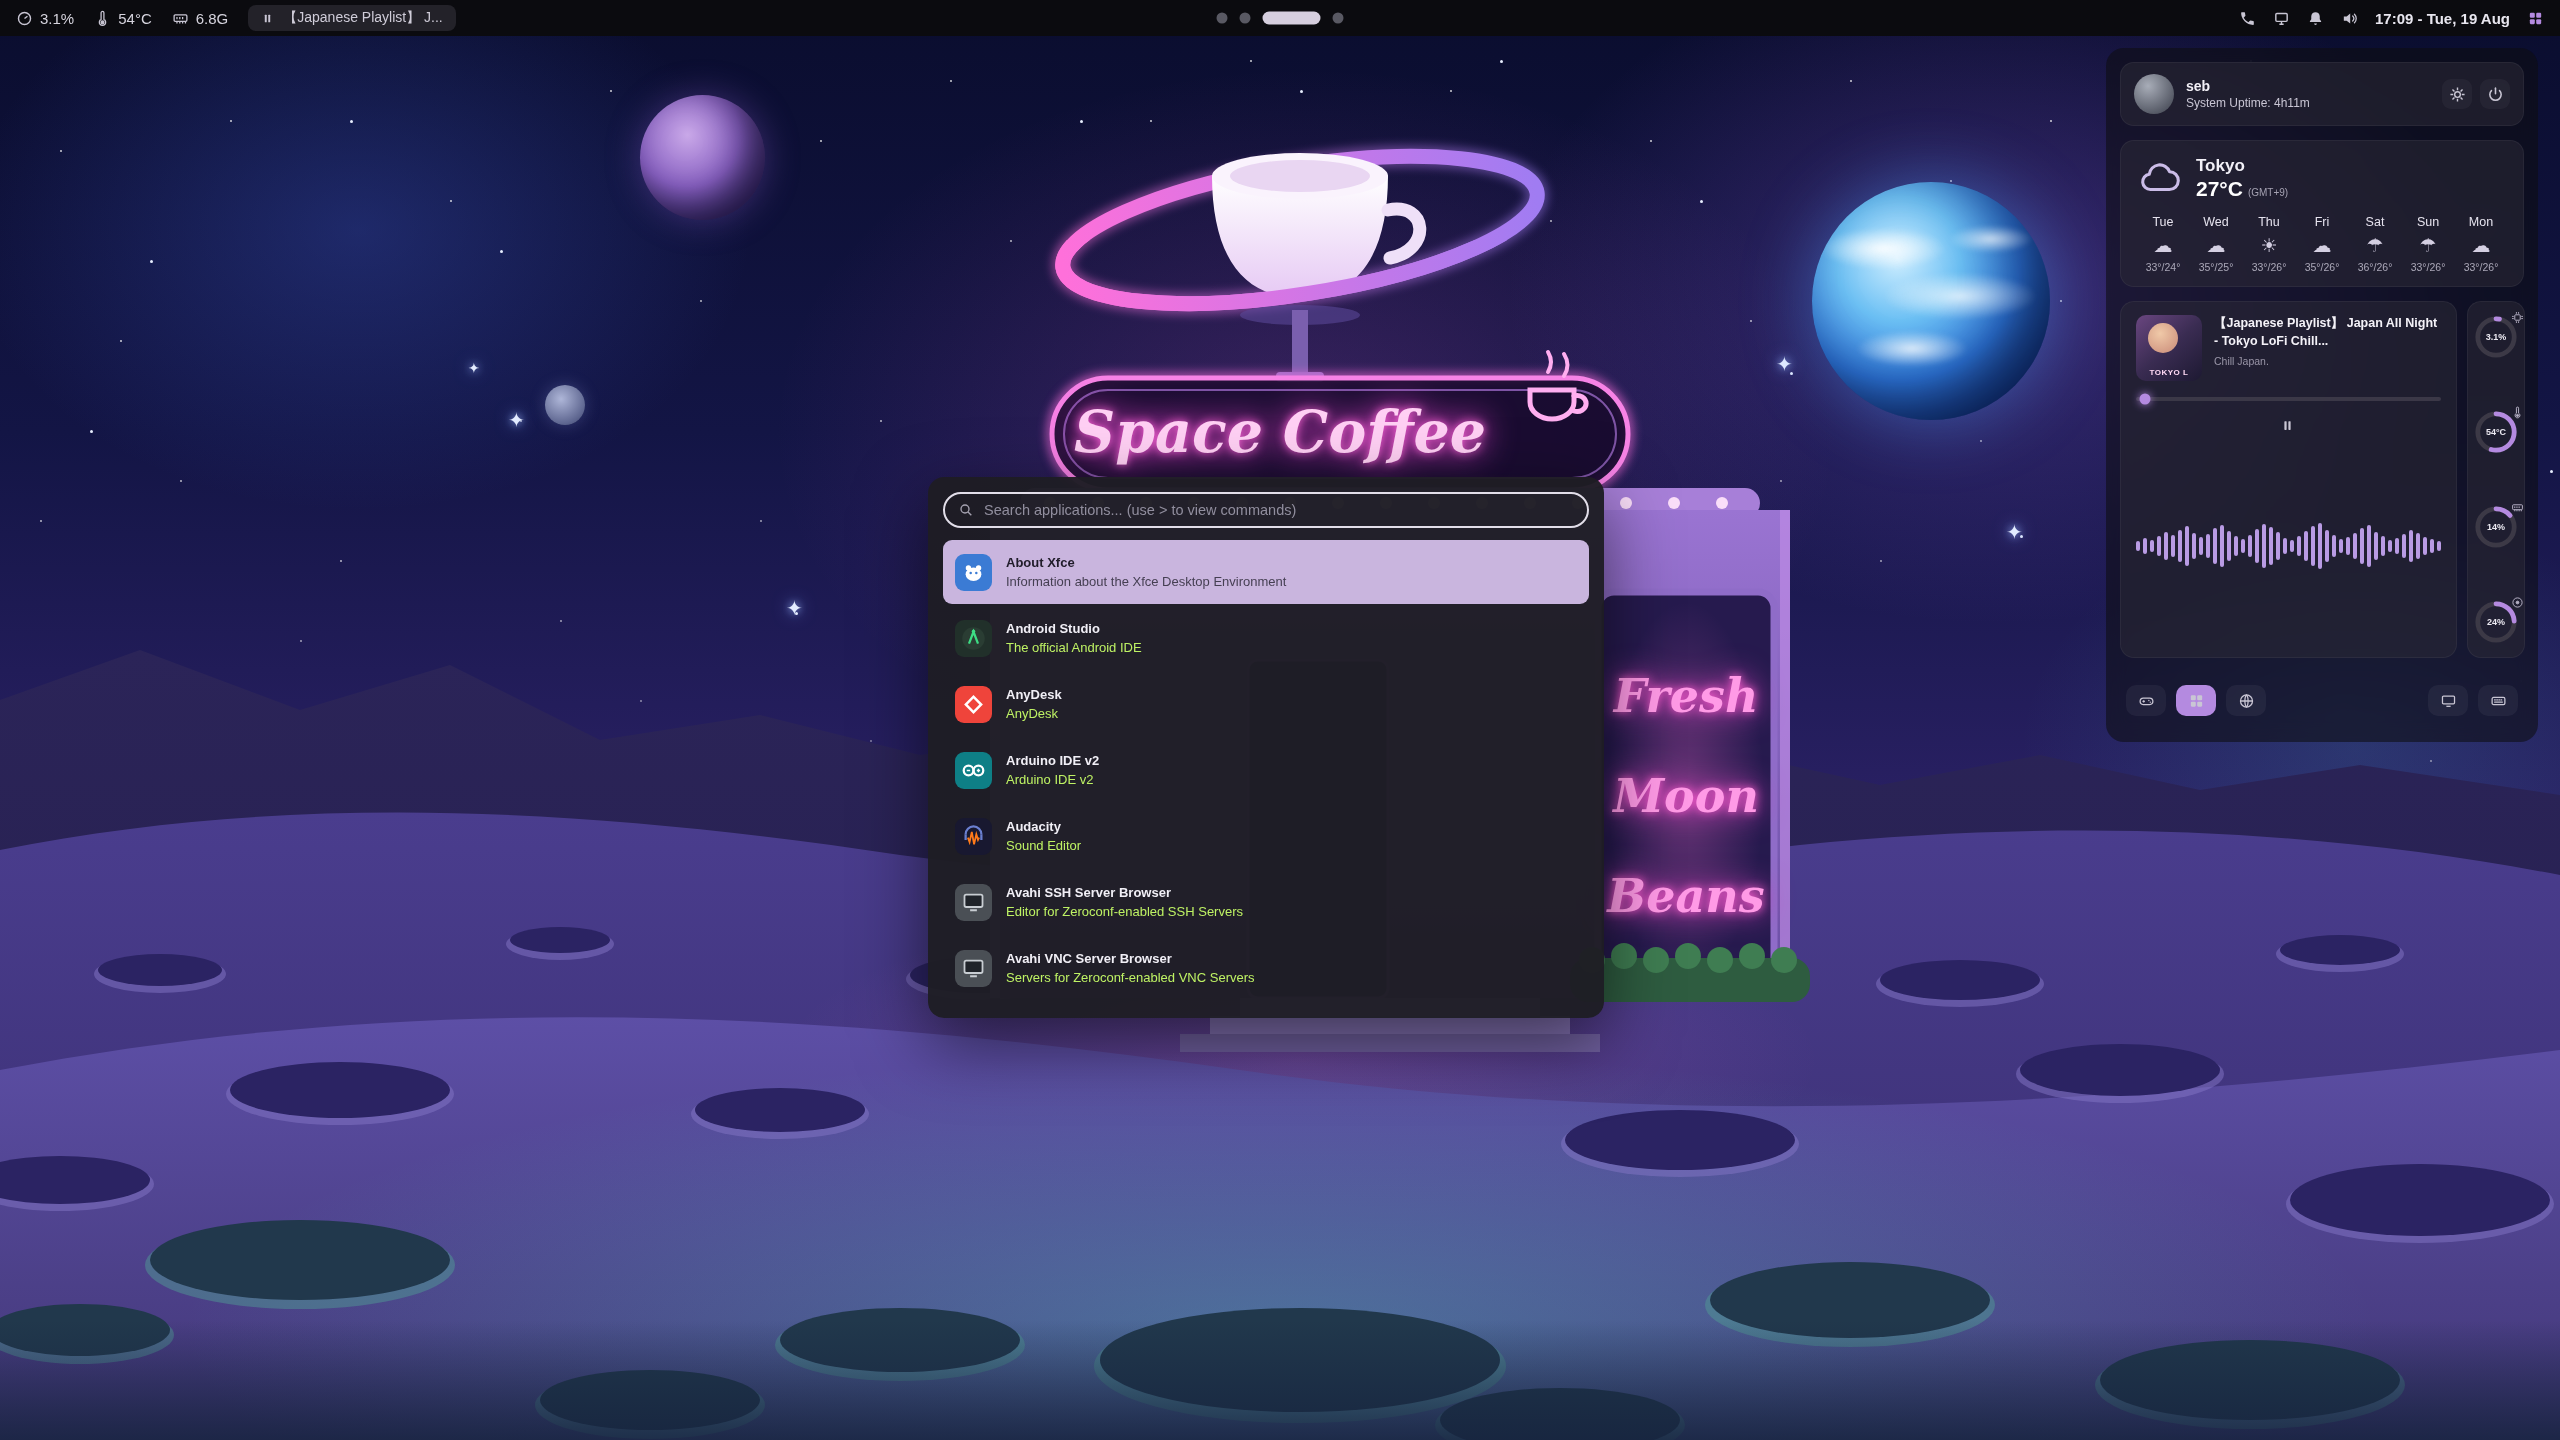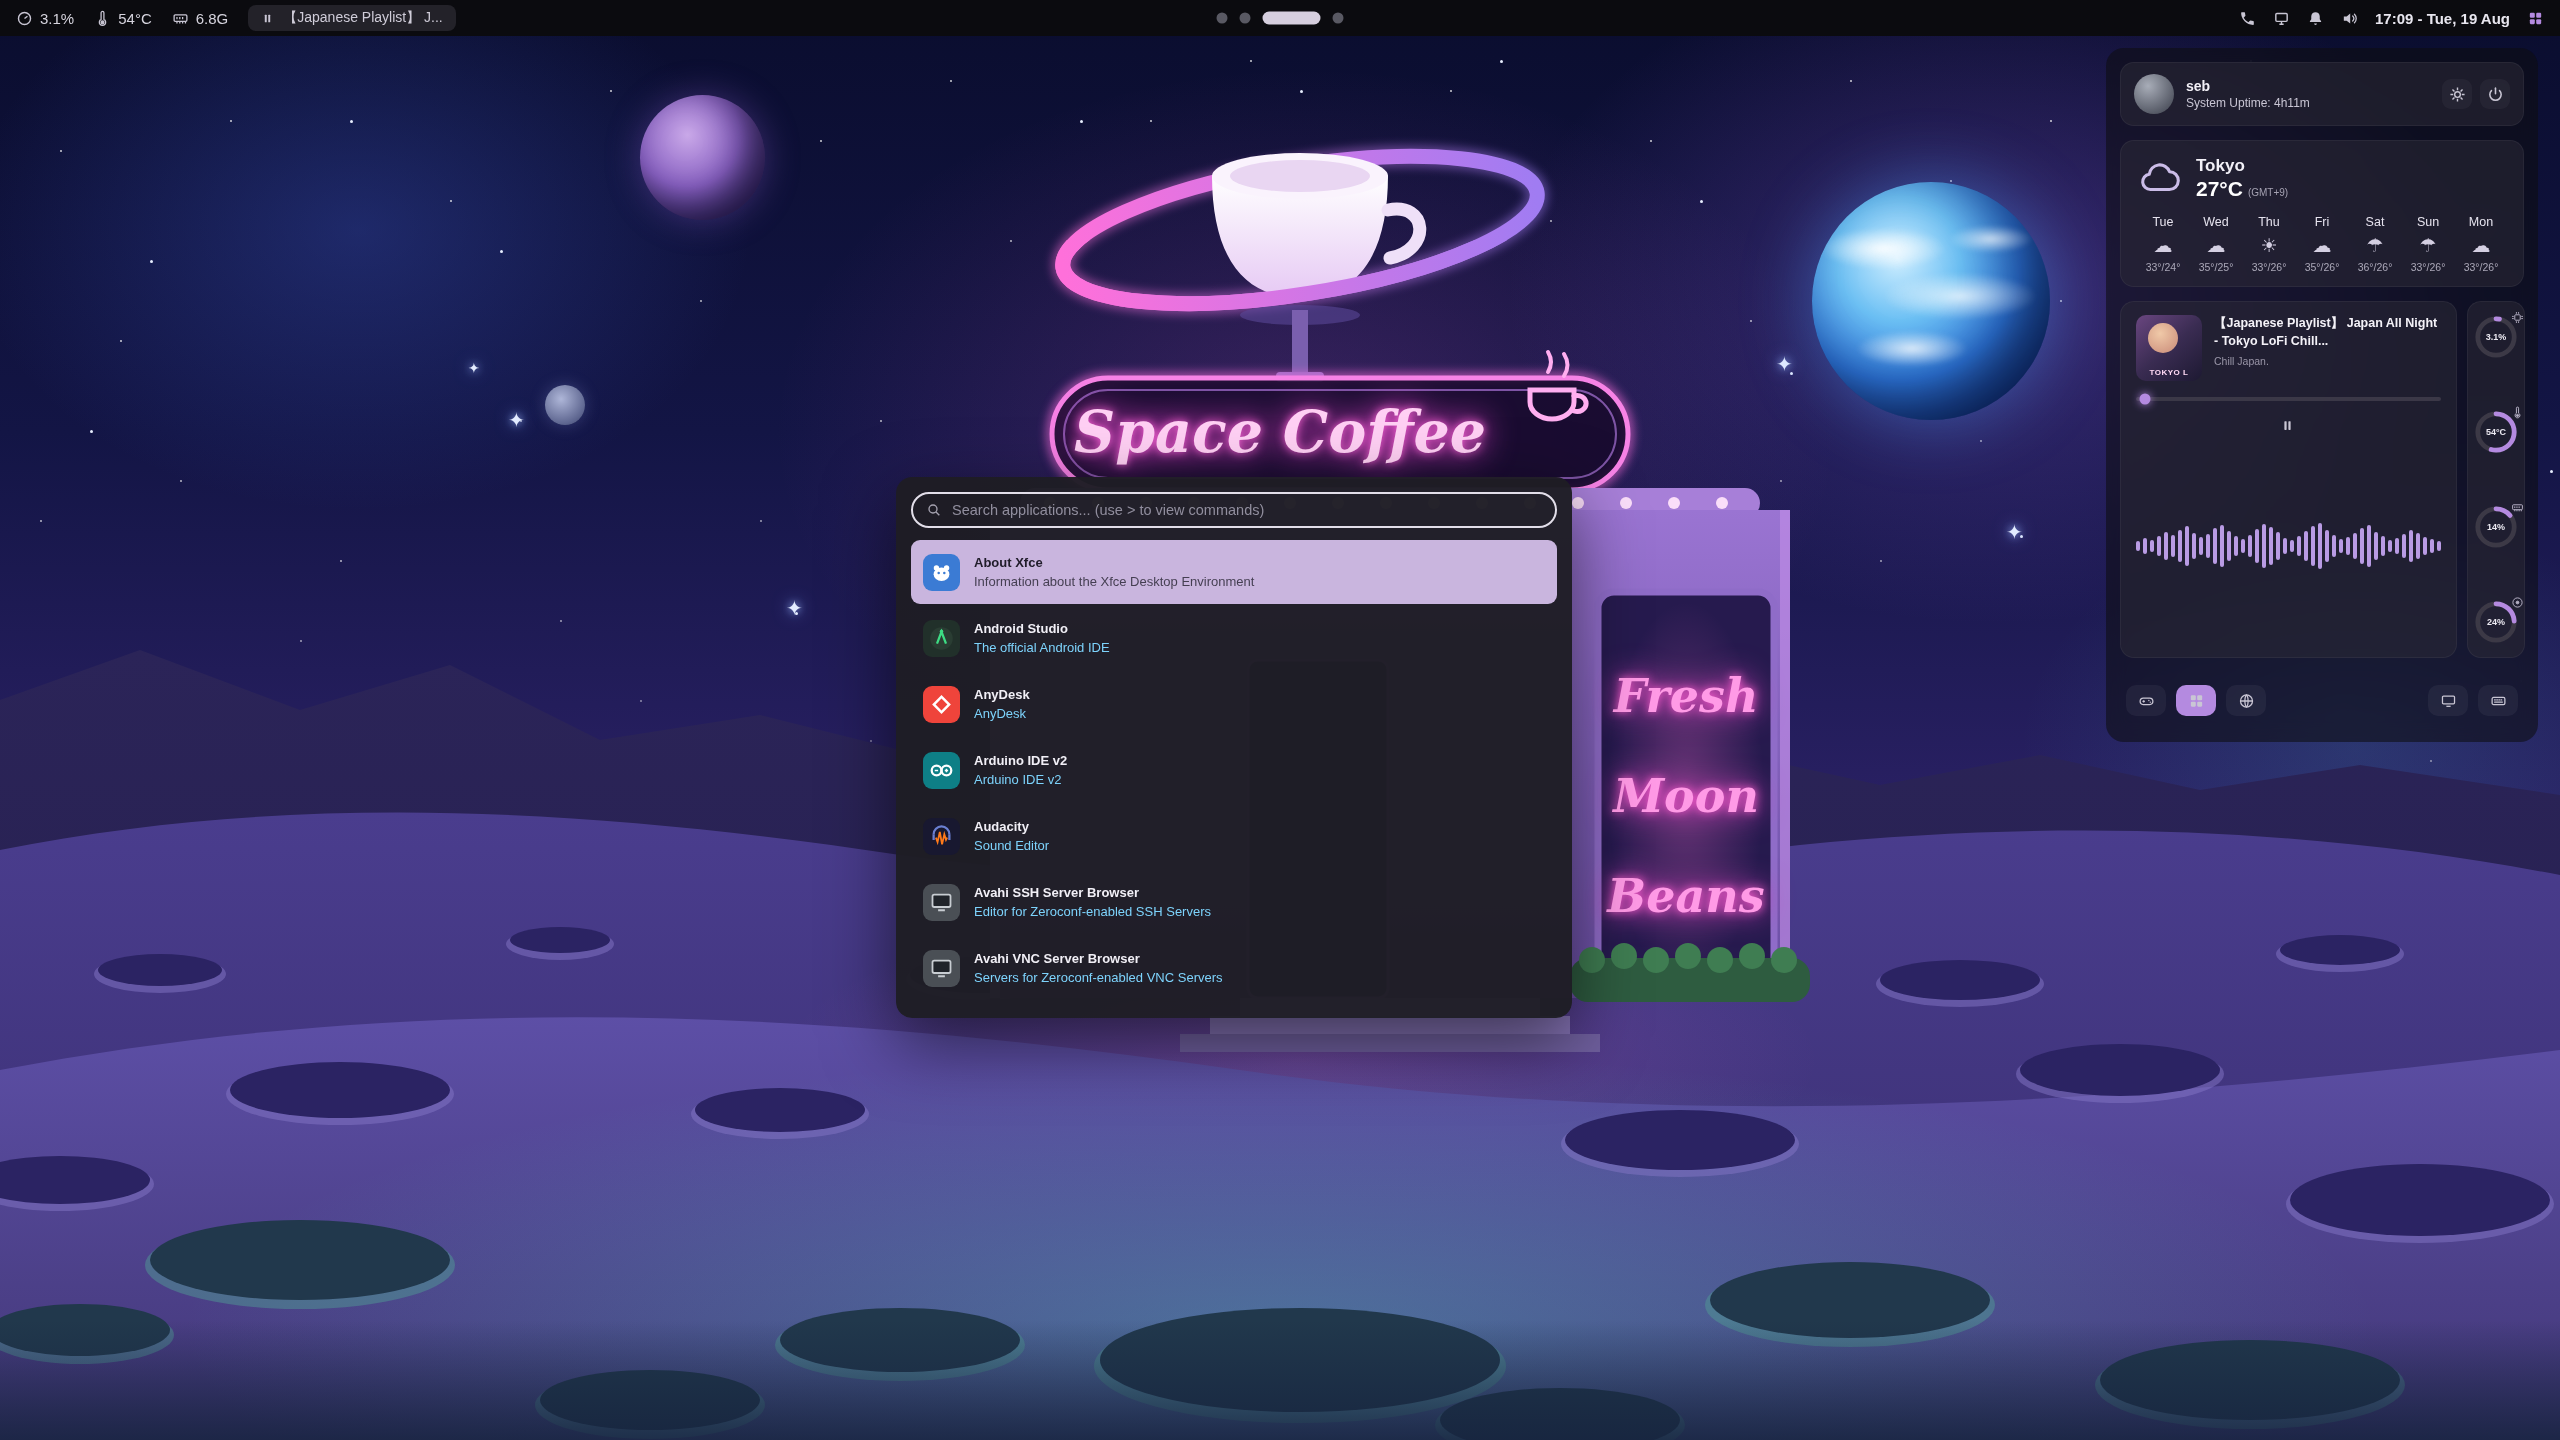--- a/index.html
+++ b/index.html
@@ -43,33 +43,33 @@
   .chip{display:flex;align-items:center;gap:9px;background:#232229;border-radius:8px;padding:4px 13px;font-size:14px;color:#cfccd8}
   .chip .tb-ic{width:13px;height:13px}
   .ws{position:absolute;left:50%;top:50%;transform:translate(-50%,-50%);display:flex;align-items:center;gap:12px}
   .ws-dot{width:11px;height:11px;border-radius:7px;background:#595963}
   .ws-dot.active{width:58px;height:13px;background:#d6cfdf}
   .tb-right{margin-left:auto;display:flex;align-items:center;gap:17px}
   .clock{font-weight:700;color:#e8e6ef}
   .grid-ic{color:#b48ae0}
 
   
-  .launcher{position:absolute;left:896px;top:477px;width:676px;height:541px;background:rgba(30,29,36,.97);border-radius:16px;box-shadow:0 24px 70px rgba(0,0,0,.55);padding:15px;z-index:15}
+  .launcher{position:absolute;left:928px;top:477px;width:676px;height:541px;background:rgba(30,29,36,.97);border-radius:16px;box-shadow:0 24px 70px rgba(0,0,0,.55);padding:15px;z-index:15}
   .search-box{display:flex;align-items:center;gap:10px;height:36px;border:2px solid #e2dee9;border-radius:18px;padding:0 13px}
   .search-box input{flex:1;background:none;border:none;outline:none;color:#cfccd8;font-size:14.5px;font-family:inherit}
   .search-box input::placeholder{color:#918e9e}
   .search-ic{width:16px;height:16px;color:#a5a2b0;display:inline-flex}
   .search-ic svg{width:100%;height:100%}
   .app-list{margin-top:12px;display:flex;flex-direction:column;gap:2px}
   .app-item{display:flex;align-items:center;gap:14px;height:64px;border-radius:9px;padding:0 12px;cursor:pointer}
   .app-item.selected{background:#c9b5de}
   .app-icon{width:37px;height:37px;border-radius:9px;flex:none;display:flex;align-items:center;justify-content:center;overflow:hidden}
   .app-icon svg{width:27px;height:27px}
   .app-name{font-size:13px;font-weight:700;color:#f1eff6;line-height:1.25}
-  .app-desc{font-size:13px;color:#7dd3fc;margin-top:2px}
+  .app-desc{font-size:13px;color:#bef264;margin-top:2px}
   .app-item.selected .app-name{color:#201c2a}
   .app-item.selected .app-desc{color:#453f52}
 
   
   .panel{position:absolute;left:2106px;top:48px;width:432px;height:694px;background:rgba(14,13,18,.58);border-radius:18px;padding:14px;display:flex;flex-direction:column;gap:14px;z-index:14;backdrop-filter:blur(10px)}
   .card{background:rgba(44,42,54,.55);border:1px solid rgba(255,255,255,.05);border-radius:14px}
   .profile{height:64px;display:flex;align-items:center;gap:12px;padding:0 13px;flex:none}
   .avatar{width:40px;height:40px;border-radius:50%;flex:none;background:radial-gradient(circle at 35% 30%,#a8adb8,#5a5e6a 70%,#3c404a)}
   .p-name{font-size:14px;font-weight:700;color:#f2f0f7}
   .p-uptime{font-size:12px;color:#c9c6d4;margin-top:2px}

